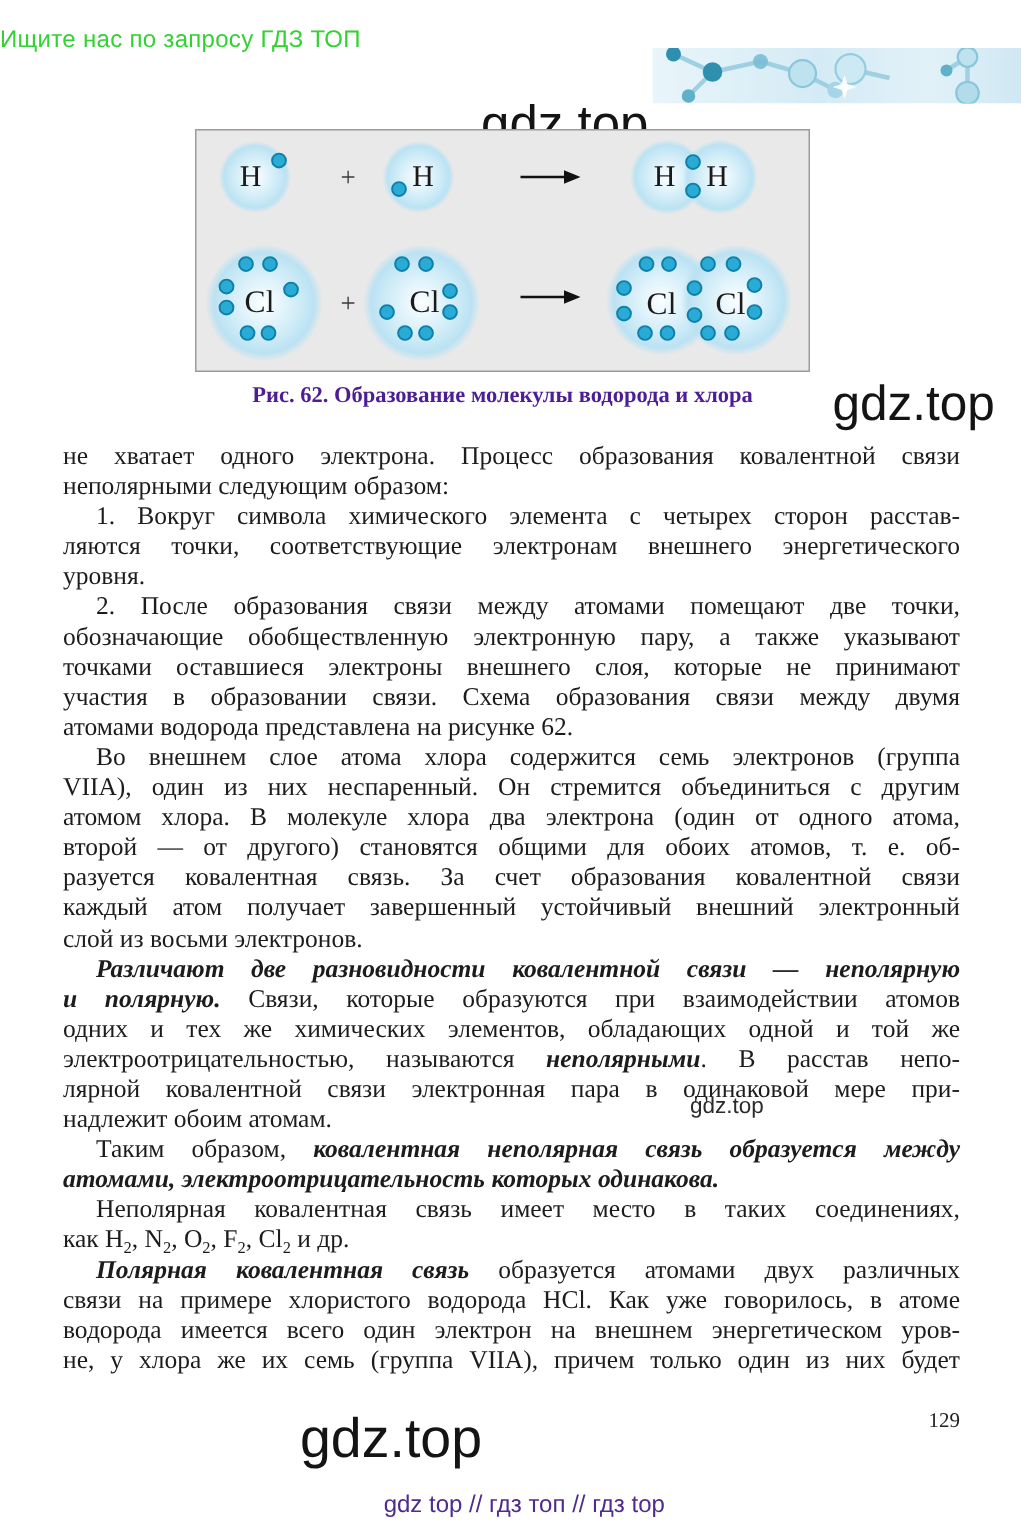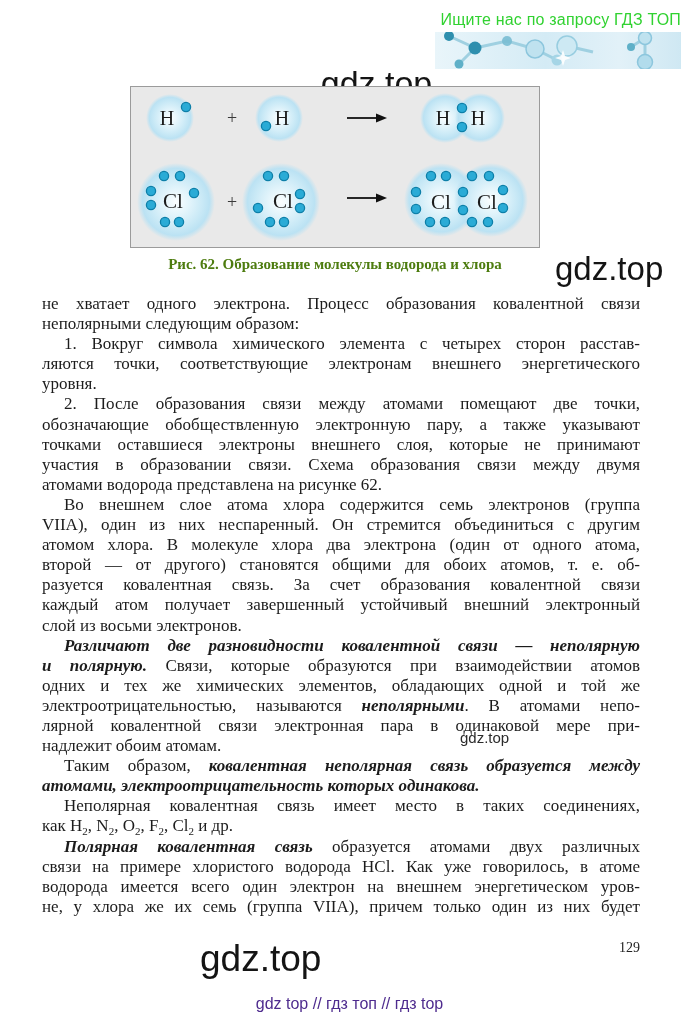--- a/index.html
+++ b/index.html
@@ -3,39 +3,39 @@
 <meta charset="utf-8">
 <style>
   html,body{margin:0;padding:0;}
   body{
     width:681px;height:1022px;position:relative;background:#ffffff;
     font-family:"Liberation Serif",serif;overflow:hidden;
   }
   [data-name]{box-sizing:border-box;}
 
   .promo{
-    position:absolute;top:11px;left:0;width:681px;text-align:right;
+    position:absolute;top:18px;left:0;width:681px;text-align:left;
     font-family:"Liberation Sans",sans-serif;font-size:16px;font-weight:500;
     color:#31d231;letter-spacing:.2px;
   }
   .banner{position:absolute;left:435px;top:32px;width:246px;height:37px;}
 
   .wm{font-family:"Liberation Sans",sans-serif;color:#141414;position:absolute;white-space:nowrap;margin-left:36px;}
   .wm-top{left:0;width:681px;text-align:center;top:64px;font-size:34px;}
   .wm-caption{left:519px;top:250px;font-size:33px;}
   .wm-inline{left:424px;top:729px;font-size:15px;color:#2b2b2b;}
   .wm-bottom{left:164px;top:938px;font-size:37px;}
 
   .figure-box{
     position:absolute;left:130px;top:86px;width:410px;height:162px;
     background:#e9e9e9;border:1px solid #9b9b9b;
   }
   .caption{
     position:absolute;left:130px;top:256px;width:410px;text-align:center;
-    font-size:15px;font-weight:bold;color:#4d7c0f;
+    font-size:15px;font-weight:bold;color:#4c1d95;
   }
   .caption .cap-label{font-weight:bold;}
 
   .body-text{
     position:absolute;left:42px;top:294px;width:598px;
     font-size:17px;color:#1c1c1c;
   }
   .line{height:20.1px;line-height:20.1px;white-space:nowrap;}
   .line.just{white-space:normal;text-align:justify;text-align-last:justify;}
   .line.ind{padding-left:22px;}
@@ -208,21 +208,21 @@
     <div class="line just ind" data-name="text-line"><span>Во внешнем слое атома хлора содержится семь электронов (группа</span></div>
     <div class="line just" data-name="text-line"><span>VIIA), один из них неспаренный. Он стремится объединиться с другим</span></div>
     <div class="line just" data-name="text-line"><span>атомом хлора. В молекуле хлора два электрона (один от одного атома,</span></div>
     <div class="line just" data-name="text-line"><span>второй — от другого) становятся общими для обоих атомов, т. е. об-</span></div>
     <div class="line just" data-name="text-line"><span>разуется ковалентная связь. За счет образования ковалентной связи</span></div>
     <div class="line just" data-name="text-line"><span>каждый атом получает завершенный устойчивый внешний электронный</span></div>
     <div class="line" data-name="text-line"><span>слой из восьми электронов.</span></div>
     <div class="line just ind" data-name="text-line"><span class="bi">Различают две разновидности ковалентной связи — неполярную</span></div>
     <div class="line just" data-name="text-line"><span class="bi">и полярную.</span><span> Связи, которые образуются при взаимодействии атомов</span></div>
     <div class="line just" data-name="text-line"><span>одних и тех же химических элементов, обладающих одной и той же</span></div>
-    <div class="line just" data-name="text-line"><span>электроотрицательностью, называются </span><span class="bi">неполярными</span><span>. В атомами непо-</span></div>
+    <div class="line just" data-name="text-line"><span>электроотрицательностью, называются </span><span class="bi">неполярными</span><span>. В расстав непо-</span></div>
     <div class="line just" data-name="text-line"><span>лярной ковалентной связи электронная пара в одинаковой мере при-</span></div>
     <div class="line" data-name="text-line"><span>надлежит обоим атомам.</span></div>
     <div class="line just ind" data-name="text-line"><span>Таким образом, </span><span class="bi">ковалентная неполярная связь образуется между</span></div>
     <div class="line" data-name="text-line"><span class="bi">атомами, электроотрицательность которых одинакова.</span></div>
     <div class="line just ind" data-name="text-line"><span>Неполярная ковалентная связь имеет место в таких соединениях,</span></div>
     <div class="line" data-name="text-line"><span>как H</span><sub>2</sub><span>, N</span><sub>2</sub><span>, O</span><sub>2</sub><span>, F</span><sub>2</sub><span>, Cl</span><sub>2</sub><span> и др.</span></div>
     <div class="line just ind" data-name="text-line"><span class="bi">Полярная ковалентная связь</span><span> образуется атомами двух различных</span></div>
     <div class="line just" data-name="text-line"><span>связи на примере хлористого водорода HCl. Как уже говорилось, в атоме</span></div>
     <div class="line just" data-name="text-line"><span>водорода имеется всего один электрон на внешнем энергетическом уров-</span></div>
     <div class="line just" data-name="text-line"><span>не, у хлора же их семь (группа VIIA), причем только один из них будет</span></div>

